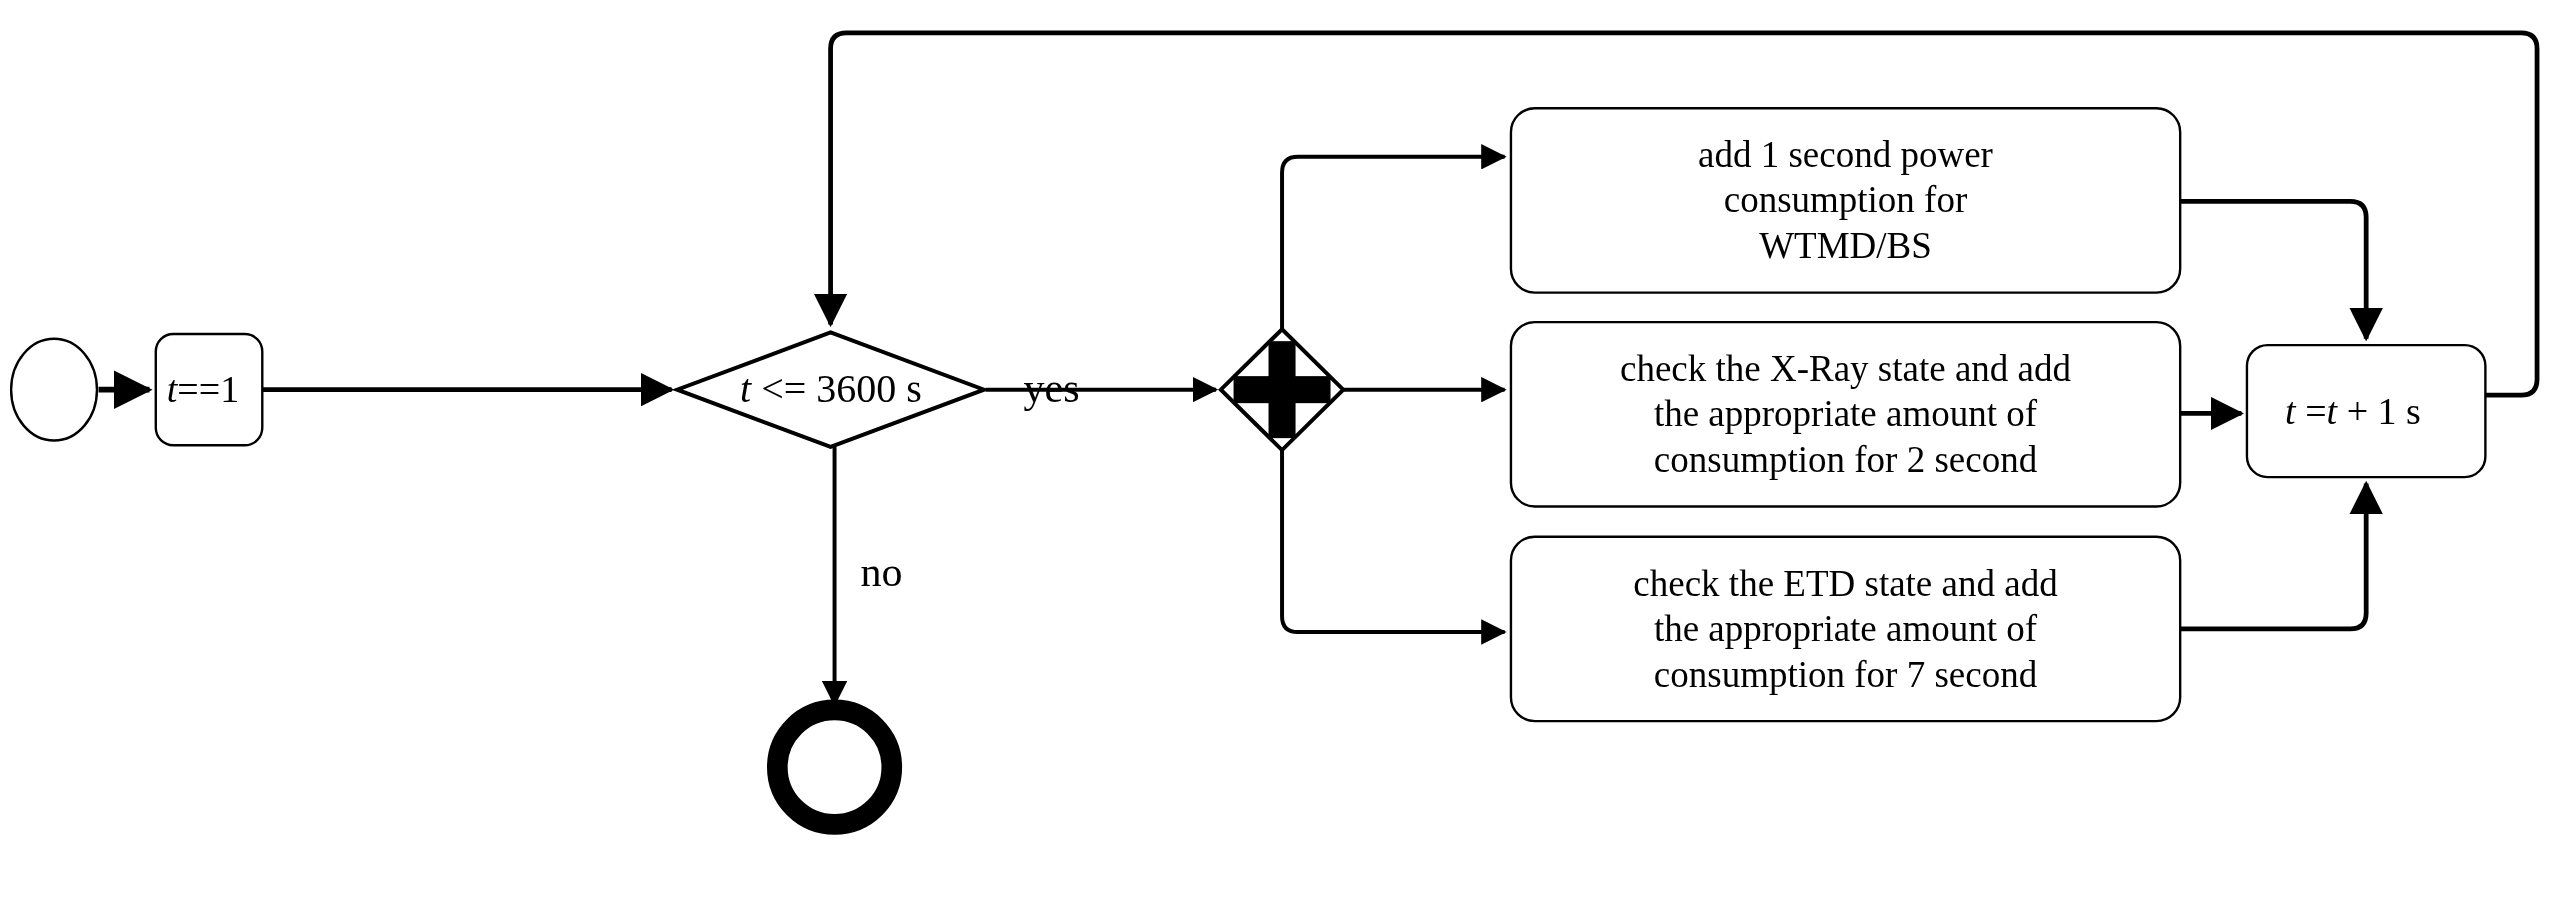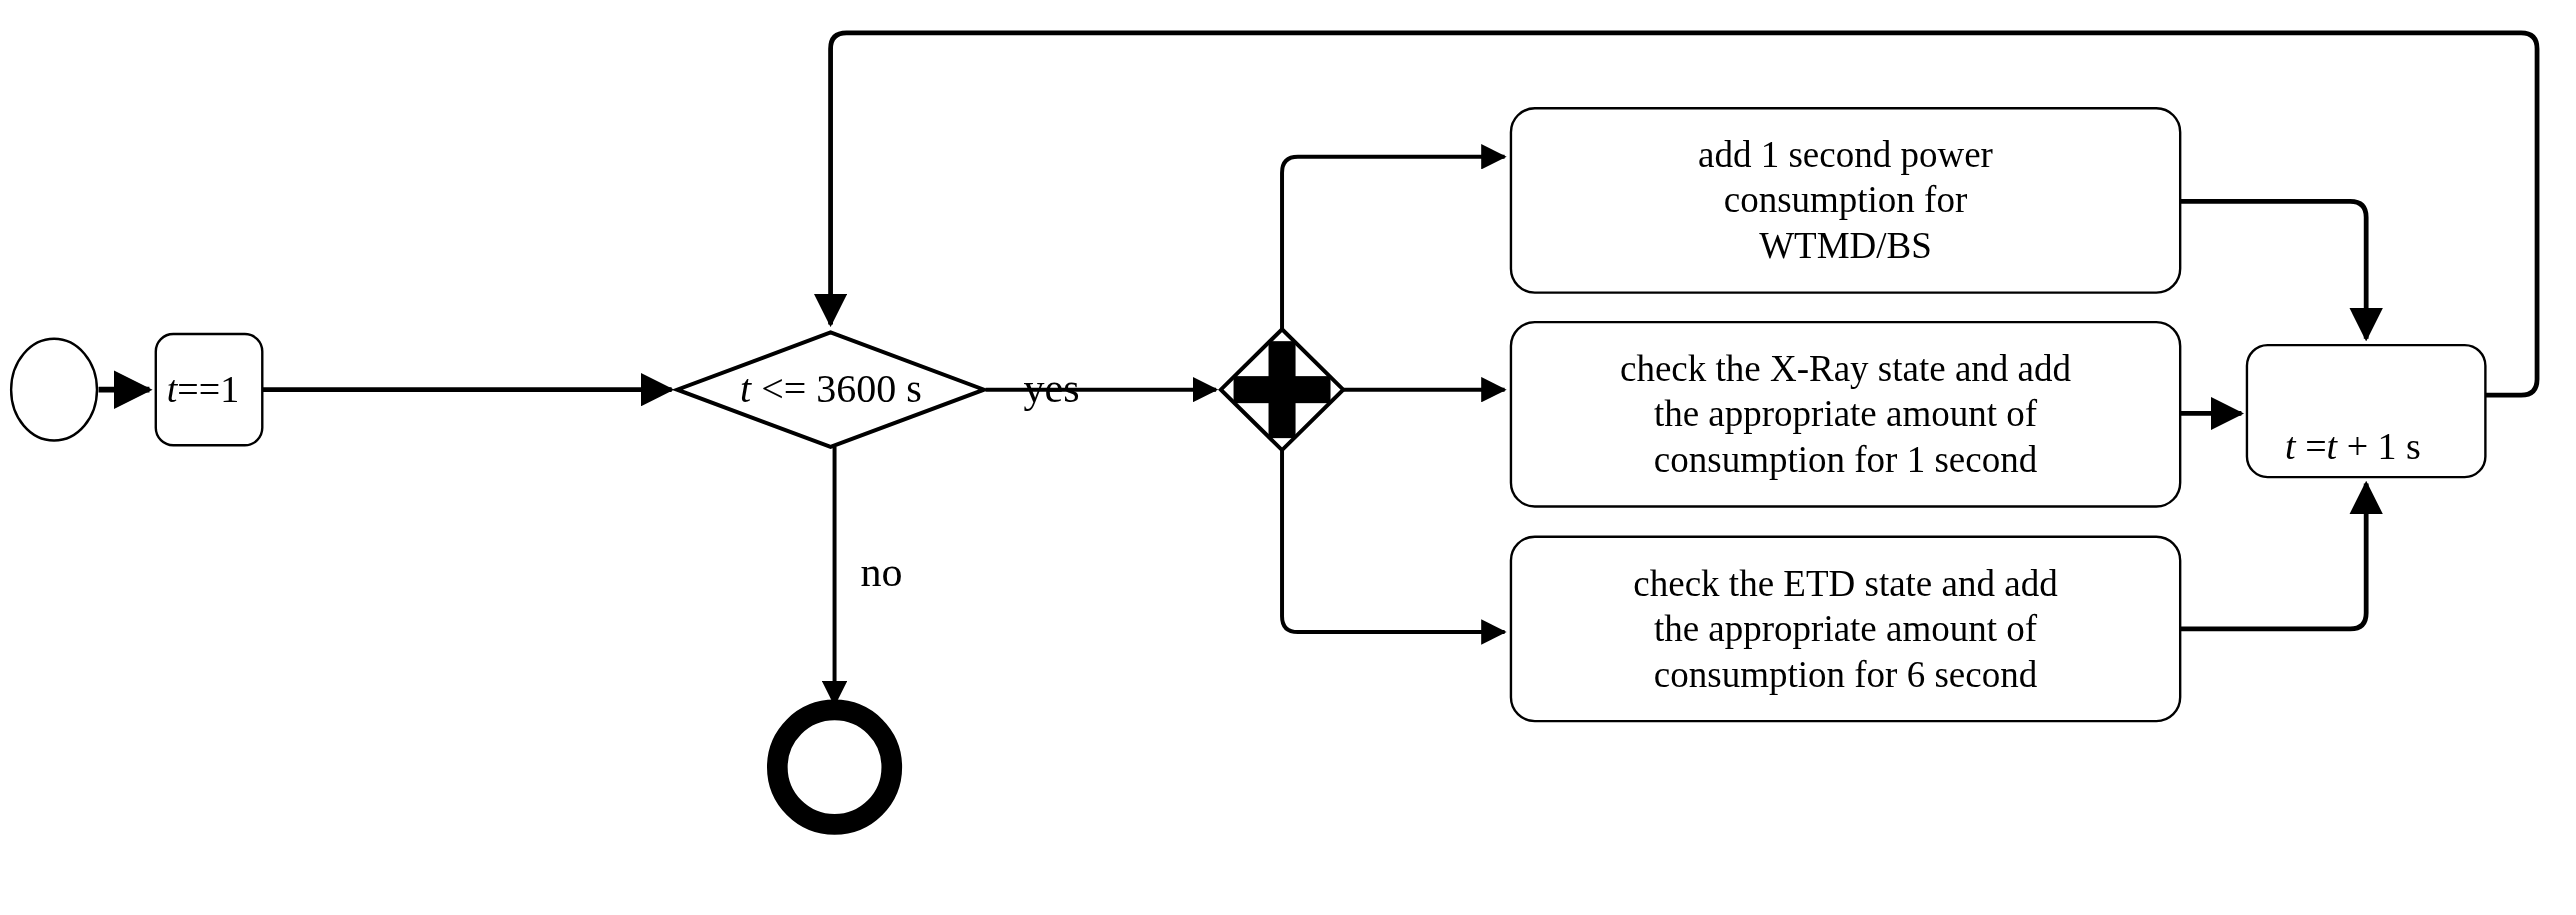--- a/index.html
+++ b/index.html
@@ -124,24 +124,24 @@
   <div class="edge-label" style="left:1000px; top:364px; width:103px;">yes</div>
 
   <div class="edge-label" style="left:834px; top:548px; width:95px;">no</div>
 
   <div class="node-label task-label" style="left:1527px; top:108px; width:637px; height:184px;font-family:Liberation Serif, serif;">add 1 second power
 consumption for
 WTMD/BS</div>
 
   <div class="node-label task-label" style="left:1527px; top:322px; width:637px; height:184px;">check the X-Ray state and add
 the appropriate amount of
-consumption for 1 second</div>
+consumption for 2 second</div>
 
   <div class="node-label task-label" style="left:1527px; top:537px; width:637px; height:184px;">check the ETD state and add
 the appropriate amount of
-consumption for 6 second</div>
+consumption for 7 second</div>
 
-  <div class="node-label mono-label" style="left:2247px; top:345px; width:212px; height:132px;margin-top:35px;">
+  <div class="node-label mono-label" style="left:2247px; top:345px; width:212px; height:132px;">
     <span><span class="ital">t</span><span> =</span><span class="ital">t</span><span> + 1 s</span></span>
   </div>
 
 </div>
 
 
 </body></html>

